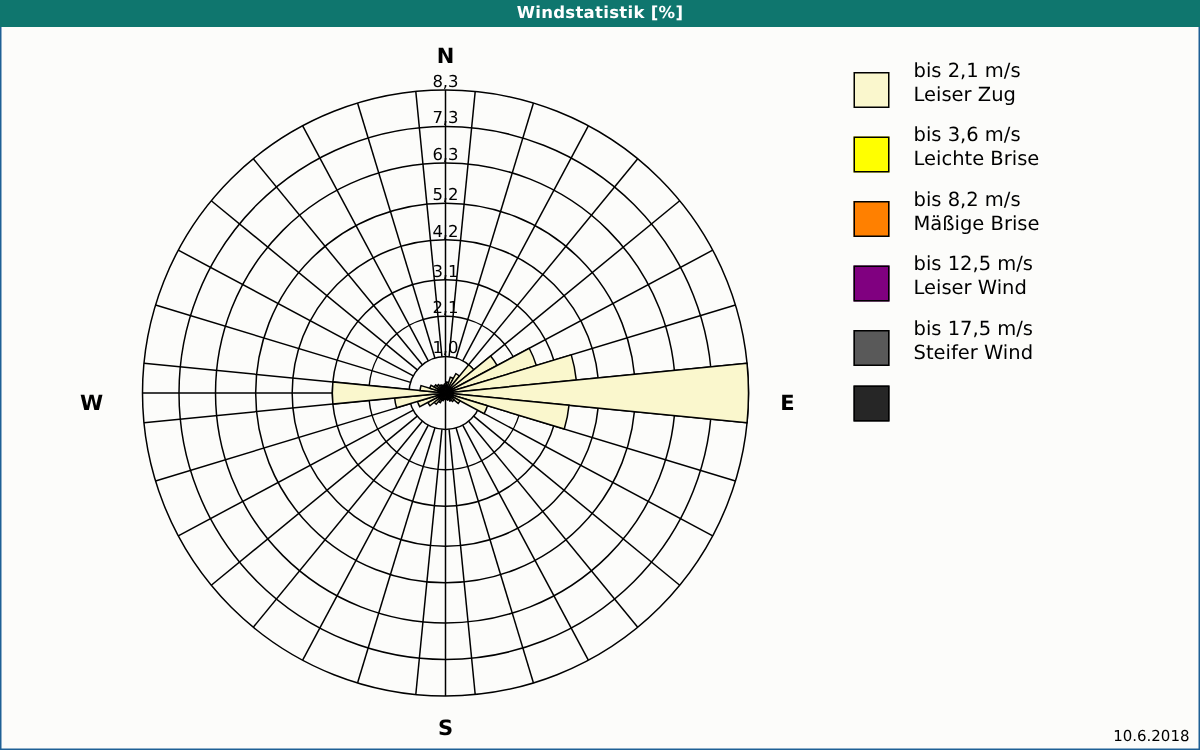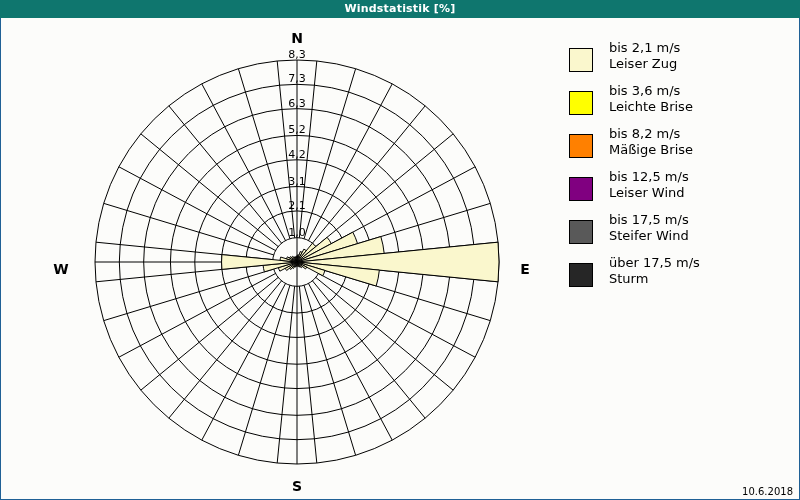--- a/index.html
+++ b/index.html
@@ -241,23 +241,19 @@
         </div>
         <div class="legend-row">
           <div class="legend-swatch" style="background: rgb(89, 89, 89);"></div>
           <div class="legend-text">
             <span class="legend-speed">bis 17,5 m/s</span>
             <span class="legend-name">Steifer Wind</span>
           </div>
         </div>
         <div class="legend-row">
           <div class="legend-swatch" style="background: rgb(38, 38, 38);"></div>
-          <div class="legend-text">
-            <span class="legend-speed">über 17,5 m/s</span>
-            <span class="legend-name">Sturm</span>
-          </div>
         </div>
       </div>
 
     <div id="datestamp">10.6.2018</div>
 
   </div>
 </div>
 
 </body></html>

